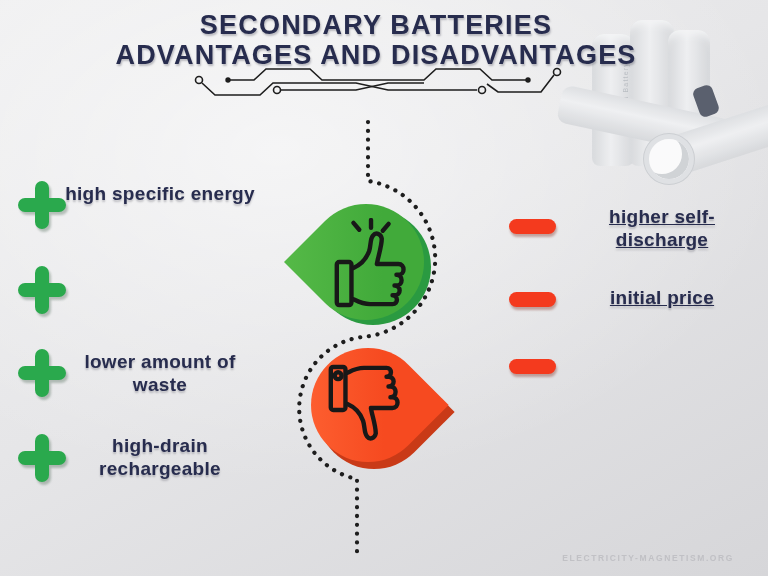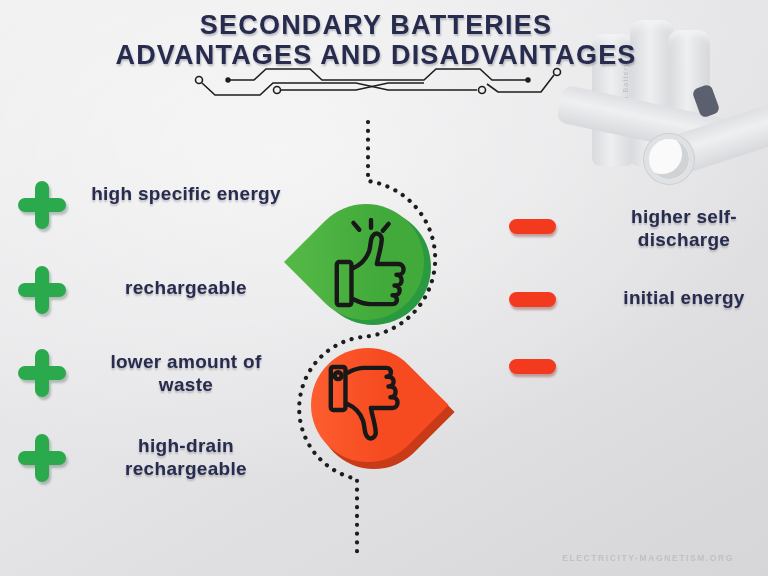--- a/index.html
+++ b/index.html
@@ -54,22 +54,22 @@
   
   .plus{position:absolute;left:18px;width:48px;height:48px;z-index:4;
         filter:drop-shadow(2px 3px 1px rgba(25,60,35,.28));}
   .plus::before{content:"";position:absolute;left:0;top:17px;width:48px;height:14px;border-radius:7px;background:var(--green);}
   .plus::after{content:"";position:absolute;left:17px;top:0;width:14px;height:48px;border-radius:7px;background:var(--green);}
   .minus{position:absolute;left:509px;width:47px;height:15px;border-radius:8px;background:var(--red);z-index:4;
         filter:drop-shadow(1px 3px 1px rgba(120,30,15,.35));}
   .label{position:absolute;z-index:5;text-align:center;
         font-size:19px;line-height:23px;font-weight:700;letter-spacing:.3px;
         color:var(--navy);text-shadow:0 2px 2px rgba(55,55,70,.28);}
-  .label.l{left:91px;width:190px;}
-  .label.r{left:607px;width:154px;}
+  .label.l{left:65px;width:190px;}
+  .label.r{left:585px;width:154px;text-decoration:underline;}
   
   .watermark{position:absolute;right:34px;top:553px;z-index:6;
         font-size:8.5px;font-weight:700;letter-spacing:1.6px;color:rgba(190,190,194,.9);text-align:right;}
 </style>
 </head>
 <body>
 
 <div class="stage">
 
   <div class="photo">
@@ -126,30 +126,29 @@
       <rect x="9" y="44" width="15" height="44" rx="2.5"></rect>
       <path d="M26,50 C33,47 39,41 42,33 C44,27 43,20 46,17 C49,13 54,15 55,20 C55,26 53,33 51,41 L50,46 H72 C79,46 79,57 72,57 H70 C77,57 77,68 70,68 H68 C75,68 75,78 68,78 H66 C72,78 72,87 66,87 H43 C35,87 30,84 26,82"></path>
     </g>
     <circle cx="16.5" cy="13" r="3.5"></circle>
   </svg>
 
   <div class="plus" style="top:181px;"></div>
   <div class="label l" style="top:182px;">high specific energy</div>
 
   <div class="plus" style="top:266px;"></div>
-  <div class="label l" style="top:276px;">rechargeable</div>
 
   <div class="plus" style="top:349px;"></div>
   <div class="label l" style="top:350px;">lower amount of waste</div>
 
   <div class="plus" style="top:434px;"></div>
   <div class="label l" style="top:434px;">high-drain rechargeable</div>
 
   <div class="minus" style="top:219px;"></div>
   <div class="label r" style="top:205px;">higher self-discharge</div>
 
   <div class="minus" style="top:292px;"></div>
-  <div class="label r" style="top:286px;">initial energy</div>
+  <div class="label r" style="top:286px;">initial price</div>
 
   <div class="minus" style="top:359px;"></div>
 
   <div class="watermark">ELECTRICITY-MAGNETISM.ORG</div>
 </div>
 
 </body></html>

